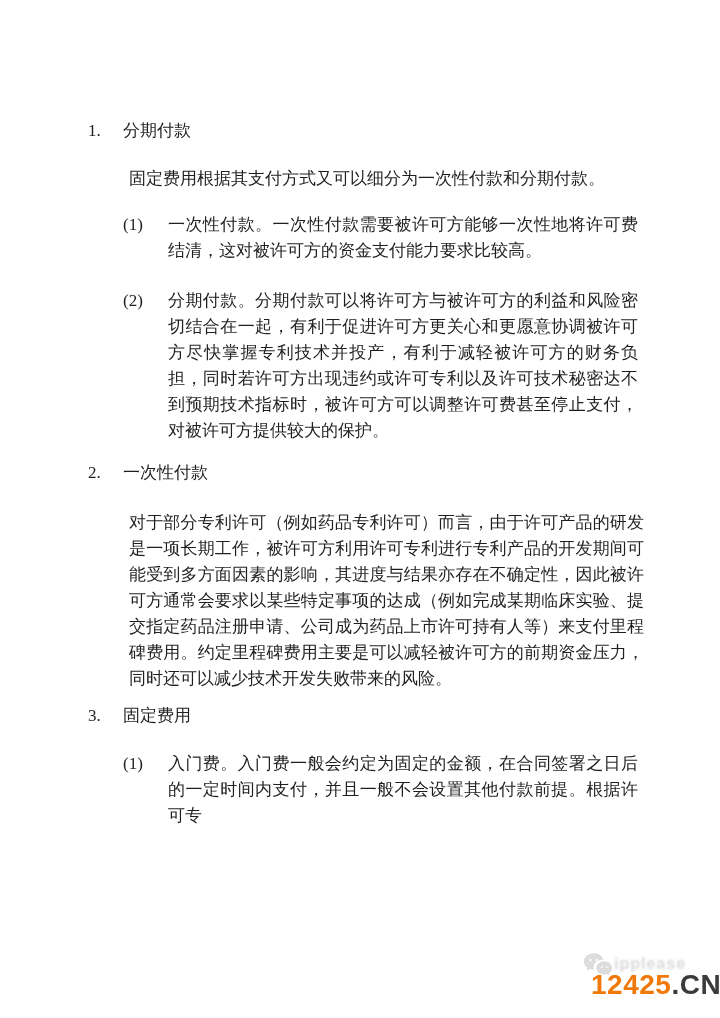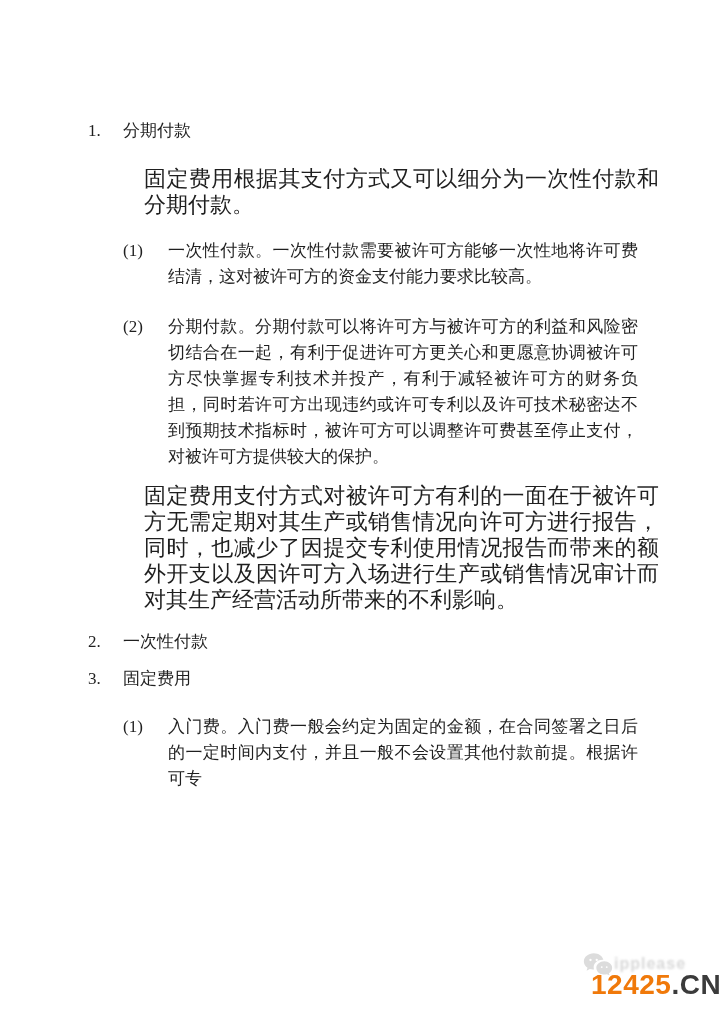--- a/index.html
+++ b/index.html
@@ -19,23 +19,23 @@
     left: 88px;
     width: 550px;
   }
   .heading {
     display: flex;
     font-size: 17px;
     line-height: 26px;
   }
   .h-num { width: 35px; flex-shrink: 0; }
   .para {
-    margin: 0 0 0 56px;
+    margin: 0 0 0 41px;
     width: 515px;
-    font-size: 22px;
+    font-size: 17px;
     line-height: 26px;
     text-align: justify;
     text-justify: inter-character;
   }
   .item {
     display: flex;
     margin-left: 35px;
     width: 515px;
     font-size: 17px;
     line-height: 26px;
@@ -112,27 +112,27 @@
     <div class="item" style="margin-top:20px">
       <span class="i-num">(1)</span>
       <span class="i-text">一次性付款。一次性付款需要被许可方能够一次性地将许可费结清，这对被许可方的资金支付能力要求比较高。</span>
     </div>
 
     <div class="item" style="margin-top:24px">
       <span class="i-num">(2)</span>
       <span class="i-text">分期付款。分期付款可以将许可方与被许可方的利益和风险密切结合在一起，有利于促进许可方更关心和更愿意协调被许可方尽快掌握专利技术并投产，有利于减轻被许可方的财务负担，同时若许可方出现违约或许可专利以及许可技术秘密达不到预期技术指标时，被许可方可以调整许可费甚至停止支付，对被许可方提供较大的保护。</span>
     </div>
 
-    <p class="para" style="margin-top:13px">固定费用支付方式对被许可方有利的一面在于被许可方无需定期对其生产或销售情况向许可方进行报告，同时，也减少了因提交专利使用情况报告而带来的额外开支以及因许可方入场进行生产或销售情况审计而对其生产经营活动所带来的不利影响。</p>
 
     <div class="heading" style="margin-top:16px">
       <span class="h-num">2.</span>
       <span class="h-title">一次性付款</span>
     </div>
 
+    <p class="para" style="margin-top:24px">对于部分专利许可（例如药品专利许可）而言，由于许可产品的研发是一项长期工作，被许可方利用许可专利进行专利产品的开发期间可能受到多方面因素的影响，其进度与结果亦存在不确定性，因此被许可方通常会要求以某些特定事项的达成（例如完成某期临床实验、提交指定药品注册申请、公司成为药品上市许可持有人等）来支付里程碑费用。约定里程碑费用主要是可以减轻被许可方的前期资金压力，同时还可以减少技术开发失败带来的风险。</p>
 
     <div class="heading" style="margin-top:11px">
       <span class="h-num">3.</span>
       <span class="h-title">固定费用</span>
     </div>
 
     <div class="item" style="margin-top:22px">
       <span class="i-num">(1)</span>
       <span class="i-text">入门费。入门费一般会约定为固定的金额，在合同签署之日后的一定时间内支付，并且一般不会设置其他付款前提。根据许可专</span>
     </div>

